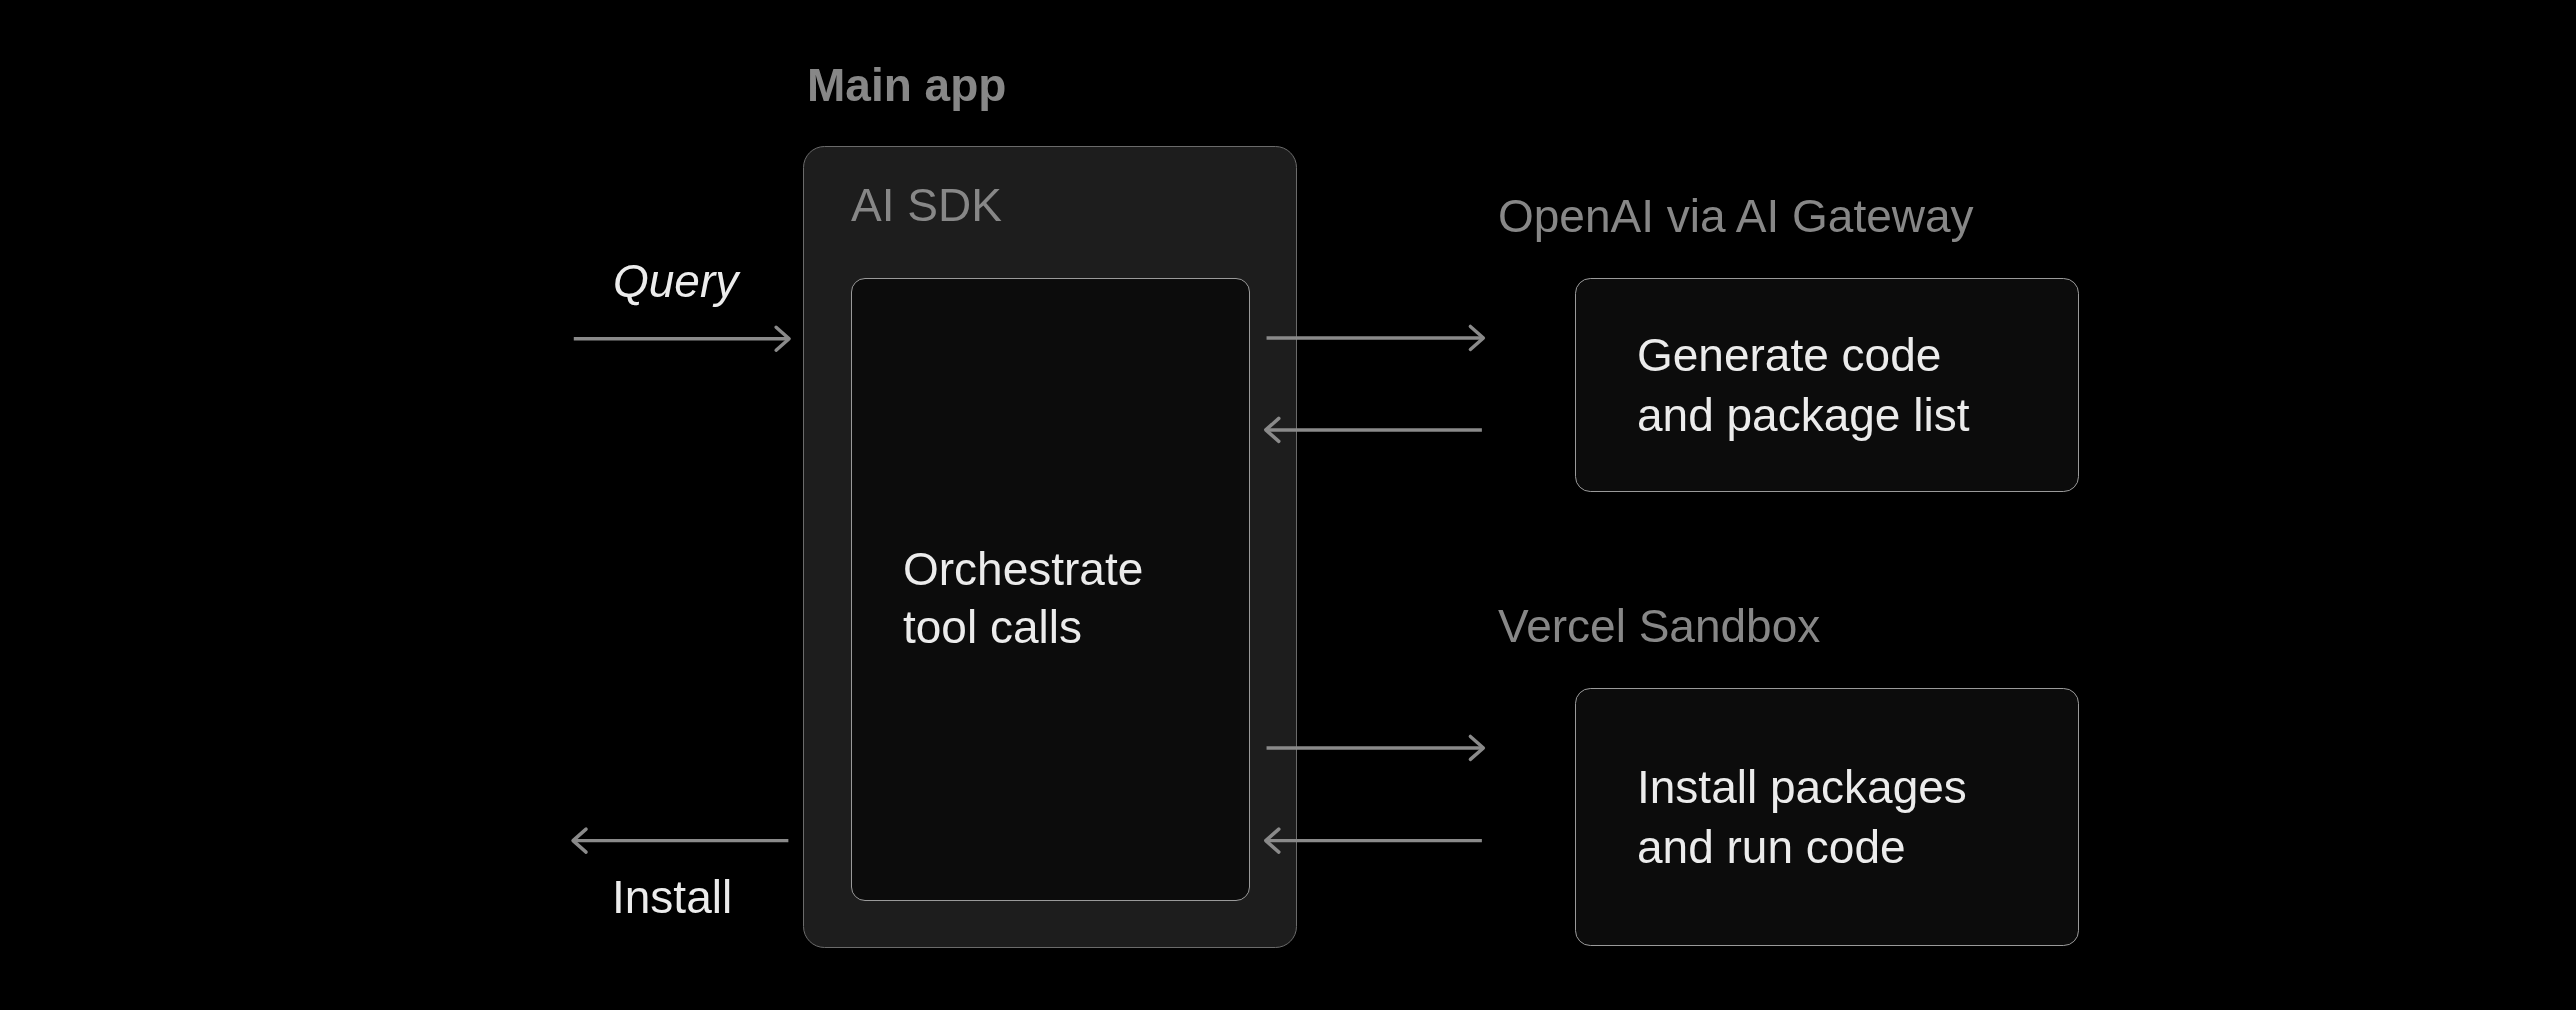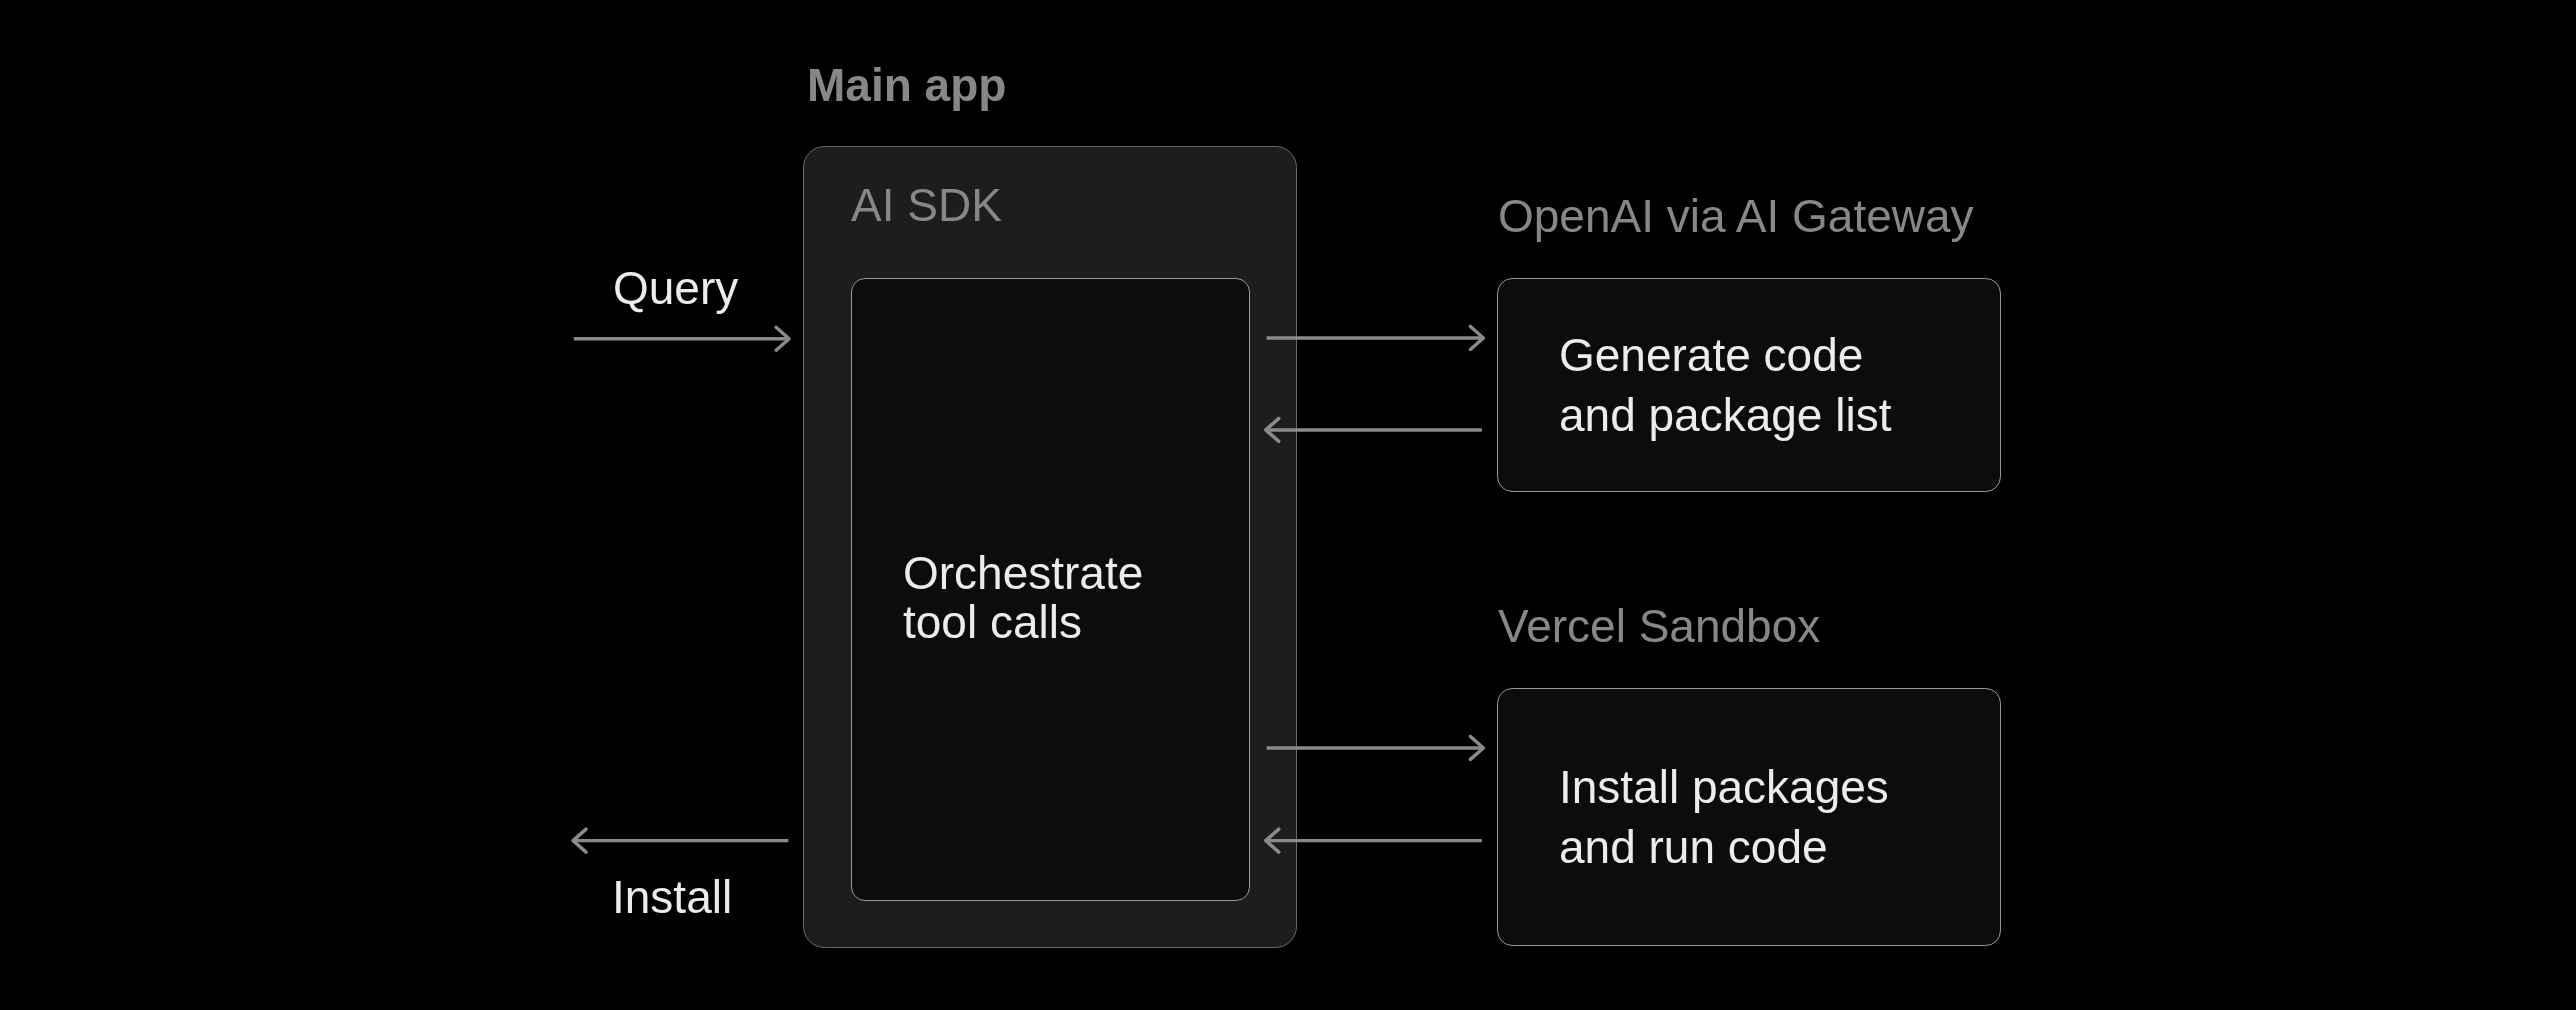--- a/index.html
+++ b/index.html
@@ -55,41 +55,41 @@
     background: var(--node-fill, #0c0c0c);
     border: 1.5px solid var(--node-border, #9a9a9a);
     border-radius: 14px;
     display: flex;
     align-items: center;
     padding-left: 51px;
   }
 
   .node-box {
     position: absolute;
-    left: 1497px;
+    left: 1575px;
     width: 504px;
     background: var(--node-fill, #0c0c0c);
     border: 1.5px solid var(--node-border, #9a9a9a);
     border-radius: 15.3px;
     display: flex;
     align-items: center;
     padding-left: 61px;
   }
 
   .node-box.gateway { top: 278px; height: 214px; }
   .node-box.sandbox { top: 688px; height: 258px; }
 
   .node-text {
     font-size: 46px;
     line-height: 60px;
     color: var(--text, #ececec);
     white-space: pre-line;
   }
 
-  .inner-box .node-text { line-height: 49px; margin-top: 16px; }
+  .inner-box .node-text { line-height: 58px; margin-top: 16px; }
 
   .arrow-layer {
     position: absolute;
     left: 0;
     top: 0;
     width: 2576px;
     height: 1010px;
     z-index: 5;
     pointer-events: none;
   }
@@ -129,21 +129,21 @@
   <div class="node-box gateway">
     <div class="node-text">Generate code
 and package list</div>
   </div>
 
   <div class="node-box sandbox">
     <div class="node-text">Install packages
 and run code</div>
   </div>
 
-  <div class="white-label" style="left:613px; top:261px;">Query</div>
+  <div class="white-label" style="left:613px; top:254px;font-style:italic;">Query</div>
 
   <div class="white-label" style="left:612px; top:870px;">Install</div>
 
   <svg class="arrow-layer" viewBox="0 0 3360 1318">
 
     <g>
       <line class="shaft" x1="748" y1="442" x2="1027" y2="442"></line>
       <polyline class="head" points="1012,427 1029,442 1012,457"></polyline>
     </g>
 

